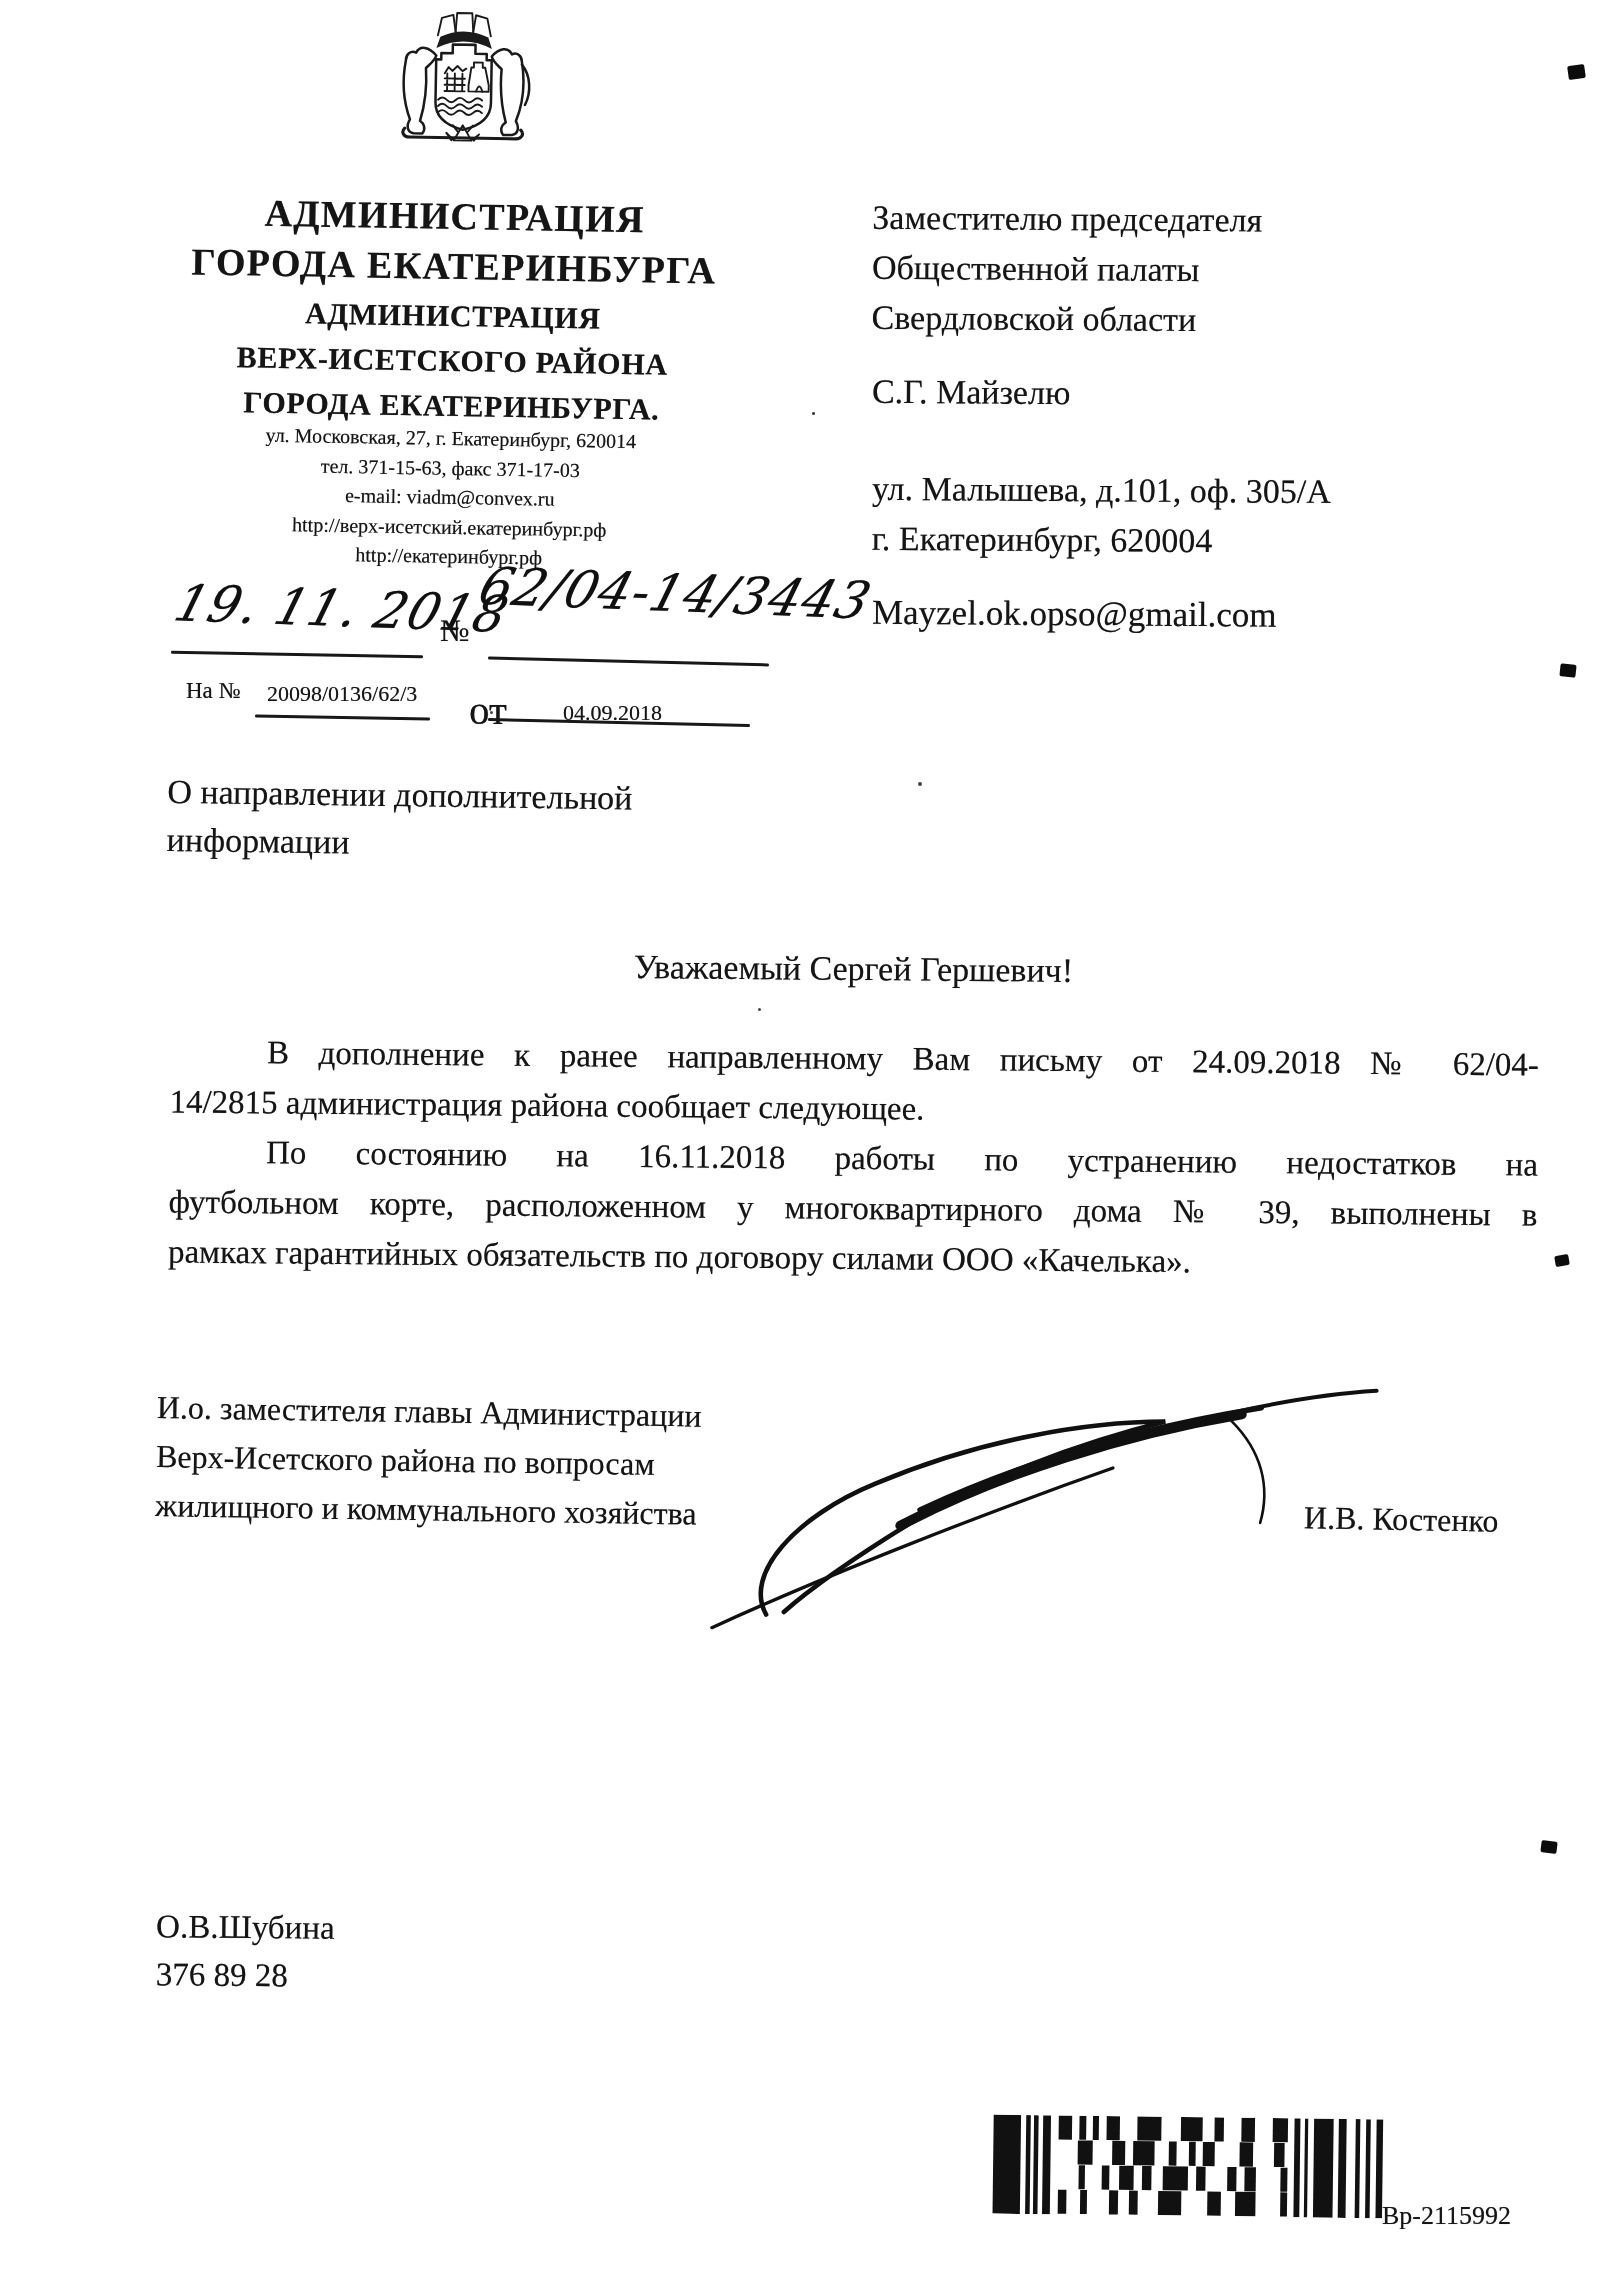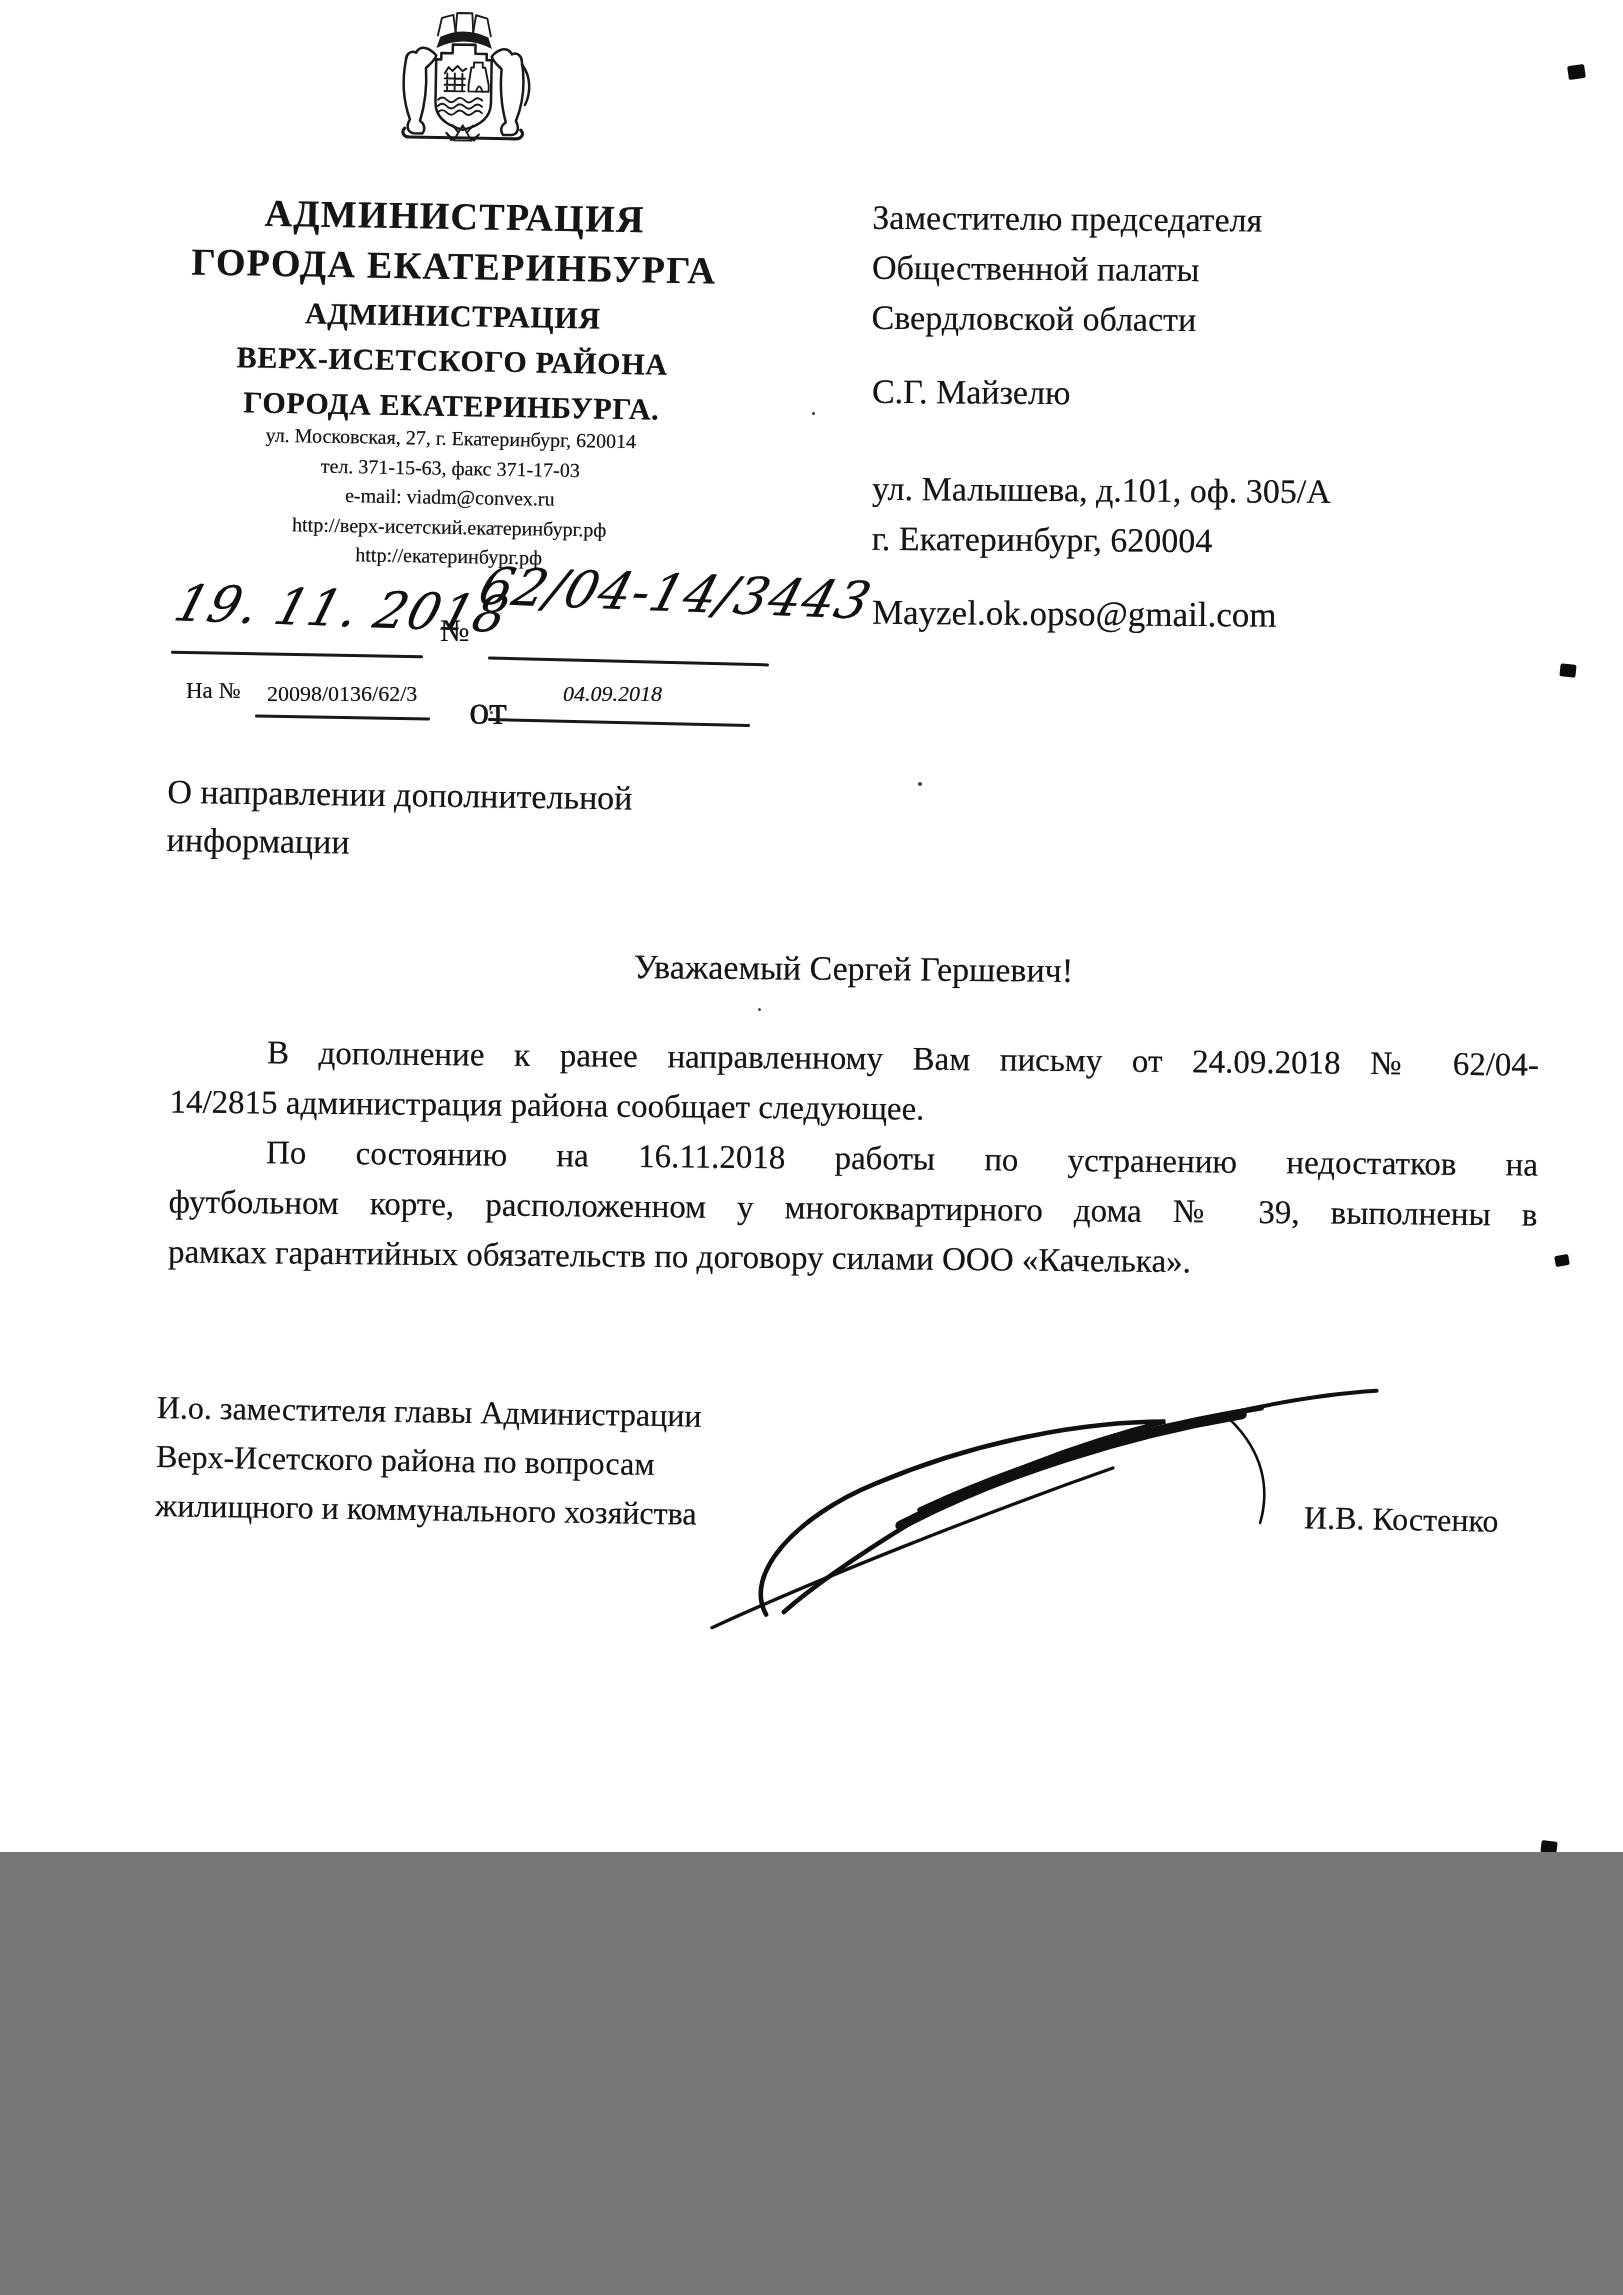--- a/index.html
+++ b/index.html
@@ -1,16 +1,16 @@
 <!DOCTYPE html>
 <html style="font-size:10.5px"><head>
 <meta charset="utf-8">
 <style>
   html,body{margin:0;padding:0;background:#777;}
-  .page{position:relative;width:1623px;height:1852px;background:#ffffff;overflow:hidden;
+  .page{position:relative;width:1623px;height:2295px;background:#ffffff;overflow:hidden;
         font-family:"Liberation Serif","DejaVu Serif",serif;color:#151515;}
   .abs{position:absolute;}
   .ink{text-shadow:0 0 0.7px rgba(10,10,10,.55);}
   
   .lh-col{left:164px;top:0;width:589px;text-align:center;transform:rotate(1deg);}
   .lh-h1{position:absolute;left:0;top:191px;width:100%;font-size:38px;font-weight:bold;letter-spacing:1.3px;line-height:50px;}
   .lh-h2{position:absolute;left:0;top:293px;width:100%;font-size:30px;font-weight:bold;letter-spacing:0.7px;line-height:45px;}
   .lh-addr{position:absolute;left:0;top:424px;width:100%;font-size:20px;line-height:29.5px;}
   
   .adr{left:872px;width:622px;font-size:34px;line-height:50px;transform:rotate(.4deg);}
@@ -92,21 +92,21 @@
   <div class="abs hand hw-date ink">19. 11. 2018</div>
   <div class="abs no-sign ink">№</div>
   <div class="abs hand hw-num ink">62/04-14/3443</div>
 
   <div class="uline" style="left:171px;top:653px;width:252px;transform:rotate(1deg);"></div>
   <div class="uline" style="left:488px;top:660px;width:281px;transform:rotate(1.4deg);"></div>
 
   <div class="abs ink" style="left:186px;top:678px;font-size:23px;">На №</div>
   <div class="abs ref-small ink" style="left:267px;top:673px;margin-top:8px;">20098/0136/62/3</div>
   <div class="abs ink" style="left:469px;top:686px;font-size:41px;">от</div>
-  <div class="abs ref-small ink" style="left:563px;top:681px;font-style:italic;">04.09.2018</div>
+  <div class="abs ref-small ink" style="left:563px;top:700px;">04.09.2018</div>
 
   <div class="uline" style="left:255px;top:716px;width:175px;transform:rotate(1deg);"></div>
   <div class="uline" style="left:488px;top:721px;width:262px;transform:rotate(1.3deg);"></div>
 
   <div class="abs adr ink" style="top:195px;">
     <div>Заместителю председателя</div>
     <div>Общественной палаты</div>
     <div>Свердловской области</div>
   </div>
   <div class="abs adr ink" style="top:369px;">С.Г. Майзелю</div>

